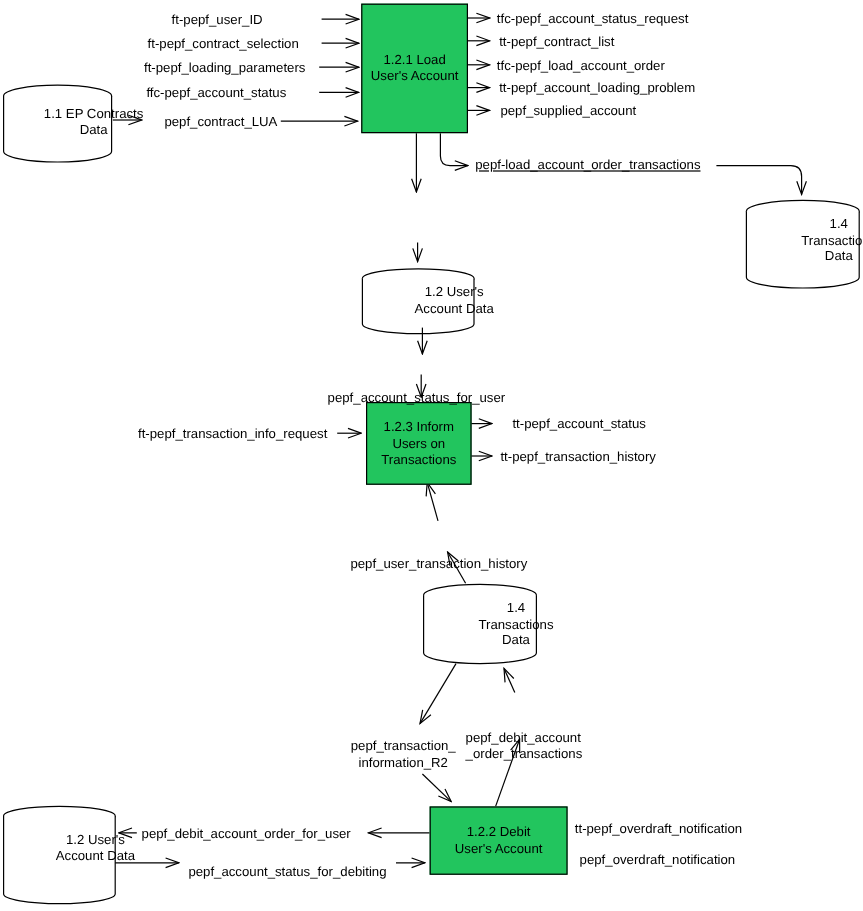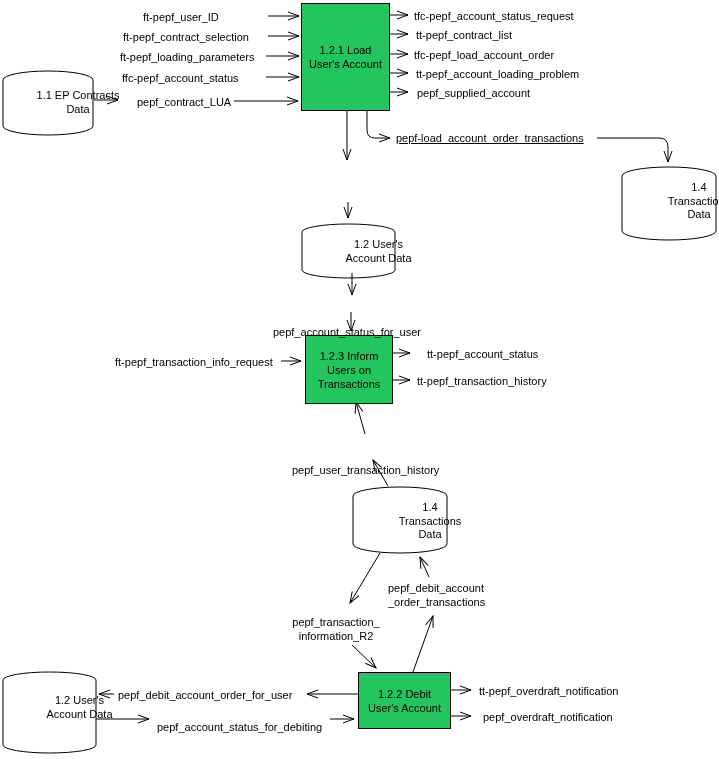--- a/index.html
+++ b/index.html
@@ -93,21 +93,21 @@
 
     <path d="M450 690 H471" marker-end="url(#ah)"></path>
     <path d="M450 716 H471" marker-end="url(#ah)"></path>
   </svg>
 
   <div class="process" style="left:301px;top:3px;width:89px;height:108px;">1.2.1 Load
 User's Account</div>
   <div class="process" style="left:305px;top:335px;width:88px;height:69px;">1.2.3 Inform
 Users on
 Transactions</div>
-  <div class="process" style="left:358px;top:672px;width:93px;height:57px;">1.2.2 Debit
+  <div class="process" style="left:358px;top:672px;width:115px;height:57px;">1.2.2 Debit
 User's Account</div>
 
   <div class="storelabel" style="left:3px;top:89px;width:90px;">1.1 EP Contracts
 Data</div>
   <div class="storelabel" style="left:302px;top:238px;width:93px;">1.2 User's
 Account Data</div>
   <div class="storelabel" style="left:622px;top:181px;width:94px;">1.4
 Transactions
 Data</div>
   <div class="storelabel" style="left:353px;top:501px;width:94px;">1.4
@@ -131,21 +131,21 @@
   <div class="label" style="left:396px;top:131px;text-decoration:underline;">pepf-load_account_order_transactions</div>
   <div class="label" style="left:273px;top:297px;margin-top:28px;">pepf_account_status_for_user</div>
 
   <div class="label" style="left:115px;top:355px;">ft-pepf_transaction_info_request</div>
   <div class="label" style="left:417px;top:347px;margin-left:10px;">tt-pepf_account_status</div>
   <div class="label" style="left:417px;top:374px;">tt-pepf_transaction_history</div>
 
   <div class="label" style="left:292px;top:439px;margin-top:24px;">pepf_user_transaction_history</div>
   <div class="label c" style="left:283px;top:615px;width:106px;">pepf_transaction_
 information_R2</div>
-  <div class="label" style="left:388px;top:581px;">pepf_debit_account
+  <div class="label" style="left:388px;top:608px;">pepf_debit_account
 _order_transactions</div>
 
   <div class="label" style="left:118px;top:688px;">pepf_debit_account_order_for_user</div>
   <div class="label" style="left:157px;top:720px;">pepf_account_status_for_debiting</div>
   <div class="label" style="left:479px;top:684px;">tt-pepf_overdraft_notification</div>
   <div class="label" style="left:483px;top:710px;">pepf_overdraft_notification</div>
 
 </div>
 
 </body></html>

